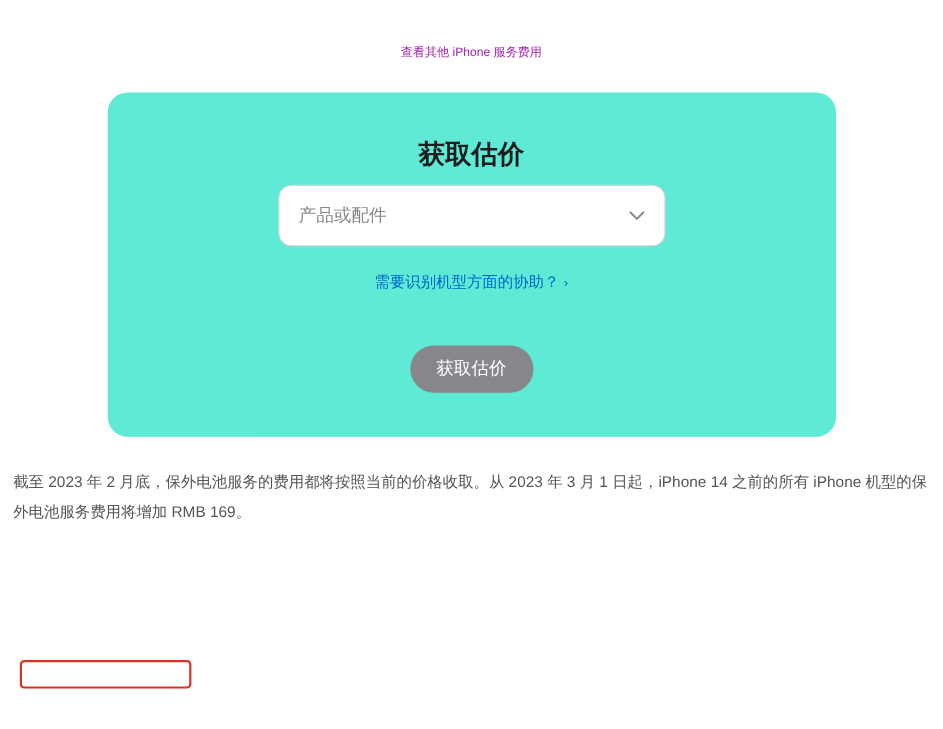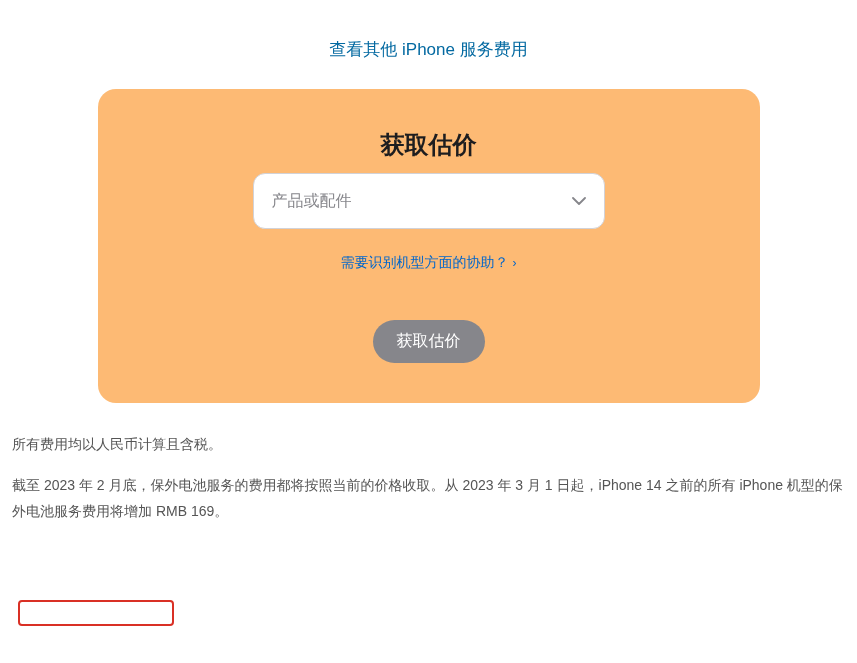--- a/index.html
+++ b/index.html
@@ -13,29 +13,29 @@
       width: 857px;
       height: 663px;
       position: relative;
     }
     .top-link {
       text-align: center;
       padding-top: 38px;
       padding-bottom: 28px;
     }
     .top-link a {
-      color: #0369a1;
+      color: #a21caf;
       text-decoration: none;
-      font-size: 17px;
+      font-size: 11px;
       cursor: pointer;
     }
     .card {
       width: 662px;
       margin: 0 auto;
-      background: #fdba74;
+      background: #5eead4;
       border-radius: 18px;
       padding: 40px 40px 40px 40px;
       text-align: center;
     }
     .card-title {
       font-size: 24px;
       font-weight: 600;
       color: #1d1d1f;
       margin-bottom: 12px;
     }
@@ -145,17 +145,16 @@
   <div class="help-link">
     <a>
       <span>需要识别机型方面的协助？</span><span class="help-chevron">›</span>
     </a>
   </div>
 
   <button class="submit-btn">获取估价</button>
 </div>
 
 <div class="footer-text">
-  <p>所有费用均以人民币计算且含税。</p>
   <p>截至 2023 年 2 月底，保外电池服务的费用都将按照当前的价格收取。从 2023 年 3 月 1 日起，iPhone 14 之前的所有 iPhone 机型的保外电池服务费用将增加 RMB 169。</p>
 </div>
 
 <div class="highlight-box"></div>
 
 </body></html>

